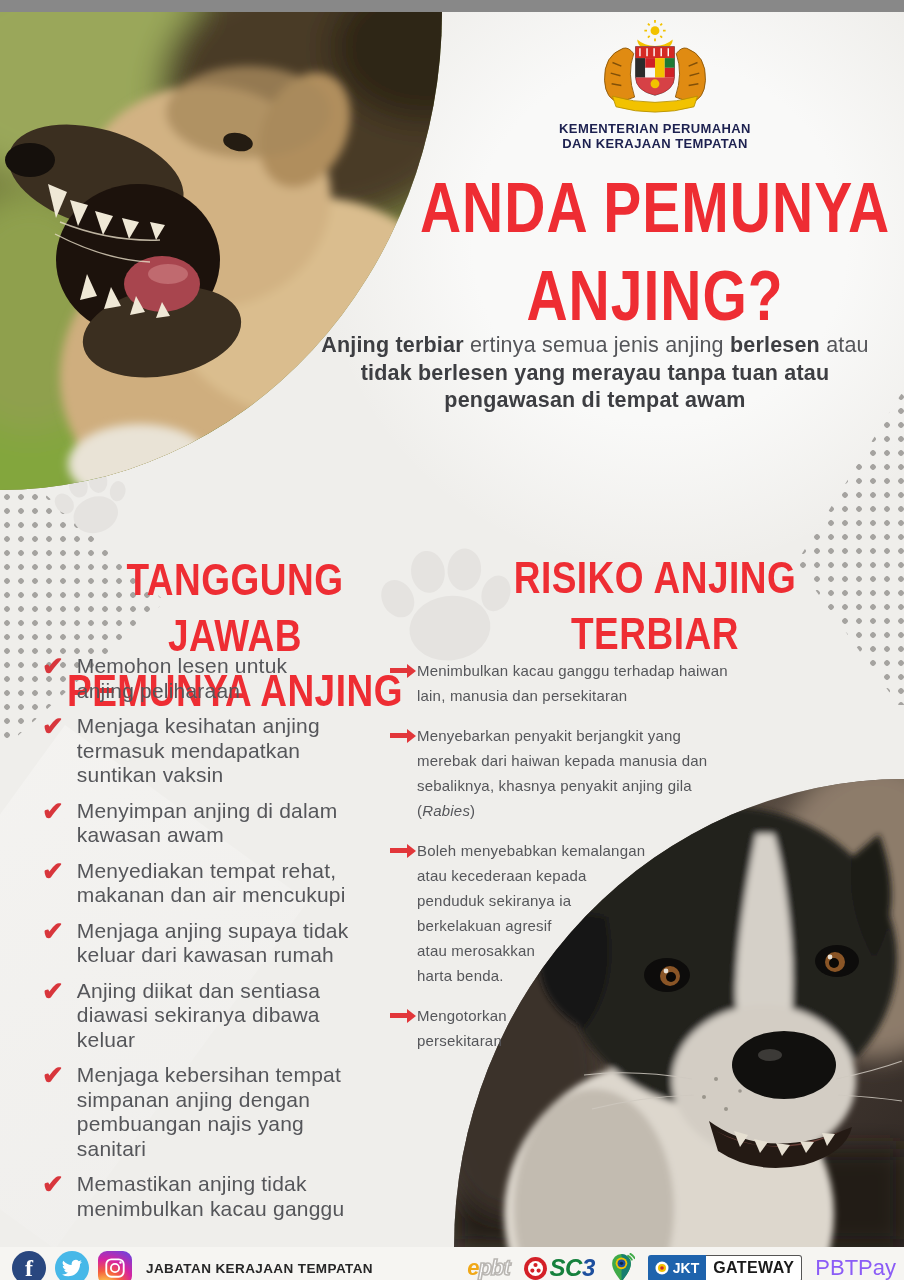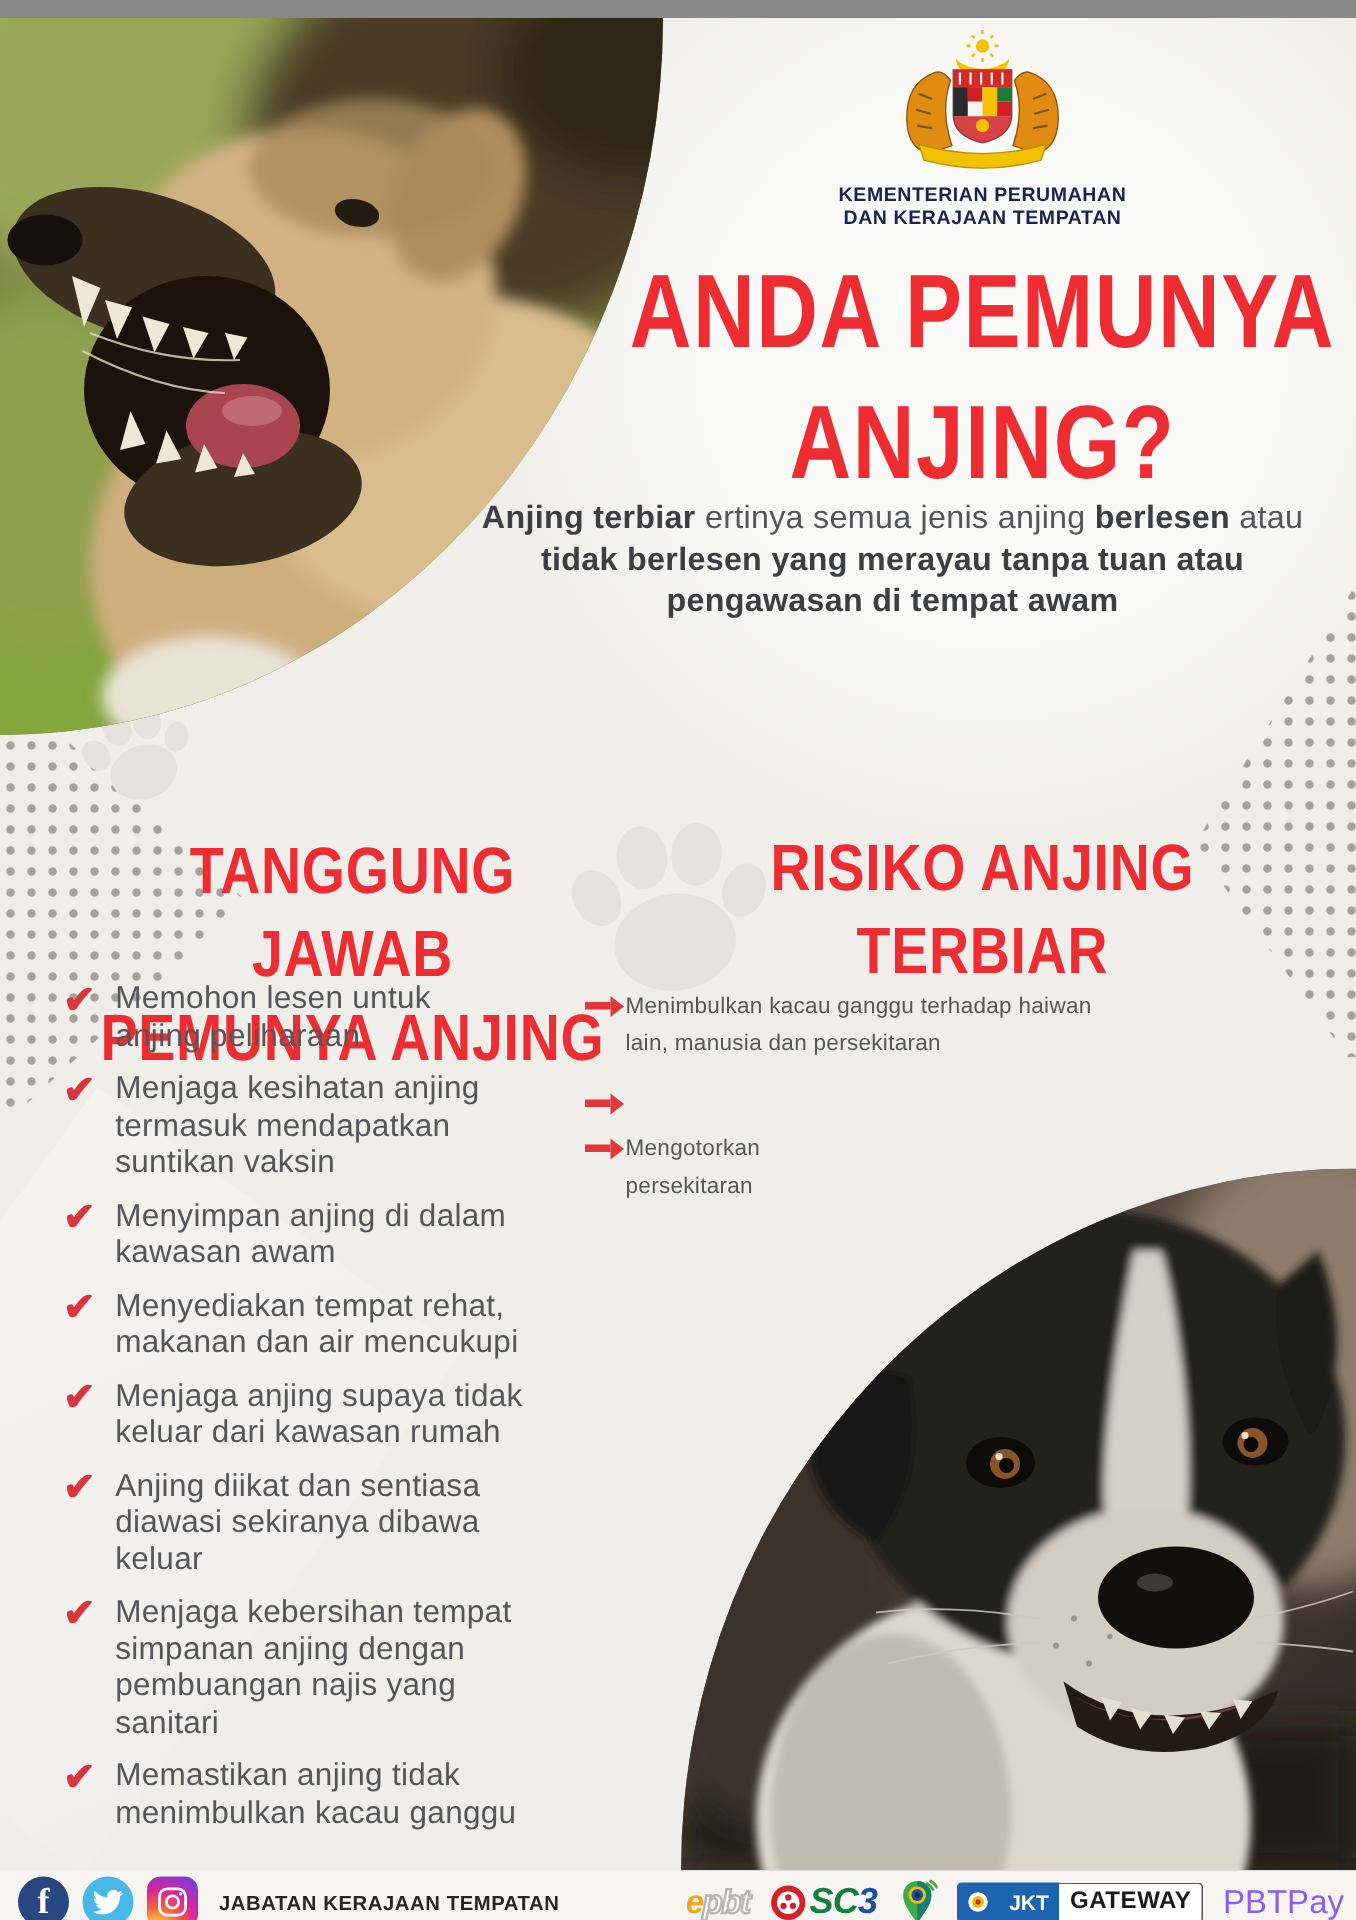--- a/index.html
+++ b/index.html
@@ -69,21 +69,21 @@
   .dept{margin-left:14px;font-weight:bold;font-size:13.5px;color:#262626;letter-spacing:.4px;}
   .flogos{margin-left:auto;display:flex;align-items:center;gap:13px;padding-right:8px;}
   .epbt{font-style:italic;font-weight:900;font-size:22px;line-height:30px;letter-spacing:-1px;}
   .epbt .e{color:#f0a818;}
   .epbt .rest{color:#fdfdfd;-webkit-text-stroke:1.6px #b9b6b2;text-stroke:1.6px #b9b6b2;}
   .osc{display:flex;align-items:center;font-style:italic;font-weight:900;font-size:24px;letter-spacing:-.5px;}
   .osc .sc{color:#15803d;}
   .osc .three{color:#1d4f9e;}
   .jkt-badge{display:flex;align-items:stretch;height:27px;}
   .jkt-blue{background:#1e63ad;color:#fff;font-weight:bold;font-size:14px;display:flex;align-items:center;
-    gap:14px;padding:0 7px;border-radius:3px 0 0 3px;}
+    gap:4px;padding:0 7px;border-radius:3px 0 0 3px;}
   .gateway{background:#fff;border:1.5px solid #555;border-left:none;color:#1a1a1a;font-weight:bold;
     font-size:16px;display:flex;align-items:center;padding:0 7px;border-radius:0 3px 3px 0;letter-spacing:.4px;}
   .pbtpay{font-weight:400;font-size:22px;color:#8b5cf6;}
 </style>
 </head>
 <body>
 
 <div class="poster">
   <div class="white-glow"></div>
   <div class="light-wedge"></div>
@@ -339,20 +339,33 @@
   </div>
 
   <div class="list list-right">
     <div class="risk-item">
       <span class="arrow"></span>
       <span class="txt">Menimbulkan kacau ganggu terhadap haiwan
 lain, manusia dan persekitaran</span>
       </div>
     <div class="risk-item">
       <span class="arrow"></span>
+      <span class="txt"><span>Menyebarkan penyakit berjangkit yang
+merebak dari haiwan kepada manusia dan
+sebaliknya, khasnya penyakit anjing gila
+(</span><span class="it">Rabies</span><span>)</span></span>
+      </div>
+    <div class="risk-item">
+      <span class="arrow"></span>
+      <span class="txt">Boleh menyebabkan kemalangan
+atau kecederaan kepada
+penduduk sekiranya ia
+berkelakuan agresif
+atau merosakkan
+harta benda.</span>
       </div>
     <div class="risk-item">
       <span class="arrow"></span>
       <span class="txt">Mengotorkan
 persekitaran</span>
       </div>
   </div>
 
   <div class="footer">
     <div class="social">

